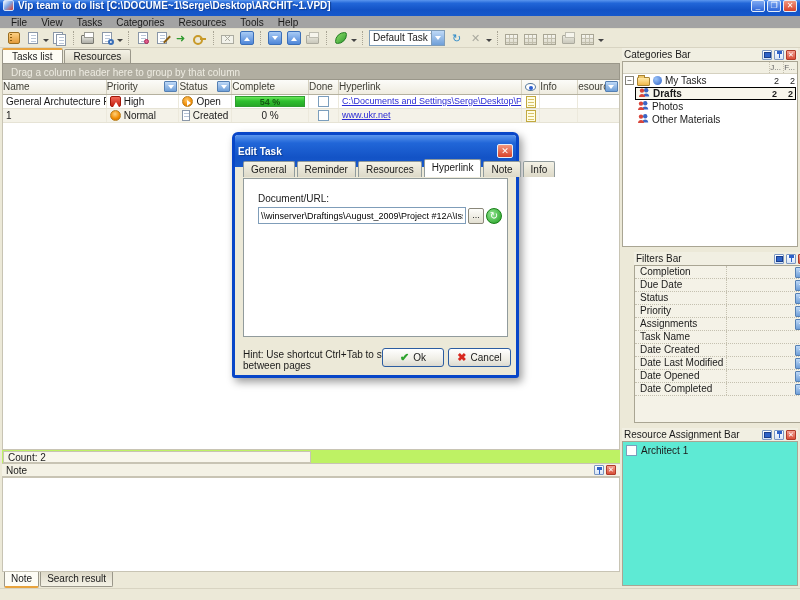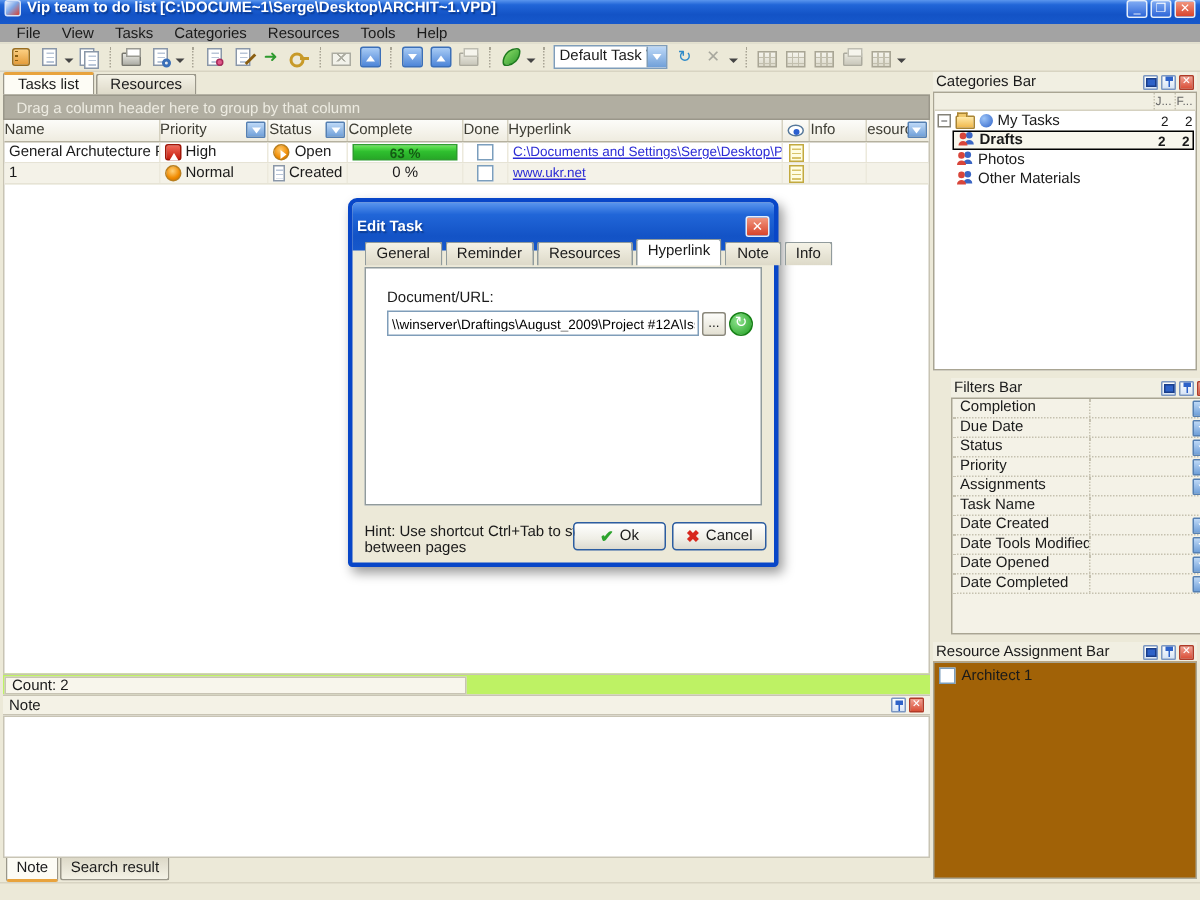--- a/index.html
+++ b/index.html
@@ -145,21 +145,21 @@
   .icon-orb { width:9px; height:9px; border-radius:50%; background:radial-gradient(circle at 3px 3px,#9CC4F8,#2E62C8); flex:none; }
   .ppl { flex:none; }
 
   .filters-content { position:absolute; left:0; top:13px; width:100%; height:158px; background:#F4F2E7; border:1px solid #A9A593; }
   .frow { height:13px; border-bottom:1px dotted #C5C1B0; display:flex; align-items:center; position:relative; }
   .frow .flbl { width:92px; padding-left:5px; font-size:10px; white-space:nowrap; overflow:hidden; border-right:1px dotted #C5C1B0; line-height:12px; }
   .frow .fdd { position:absolute; right:1px; top:1px; width:13px; height:11px; background:linear-gradient(#BED9F7,#6F9FD8);
     border:1px solid #5580B3; border-radius:1px; display:flex; align-items:center; justify-content:center; }
   .frow .fdd::after { content:""; border:3px solid transparent; border-top:4px solid #fff; margin-top:3px; }
 
-  .res-content { position:absolute; left:0; top:13px; width:100%; height:145px; background:#a16207; border:1px solid #A9A593; }
+  .res-content { position:absolute; left:0; top:13px; width:100%; height:145px; background:#5eead4; border:1px solid #A9A593; }
   .res-item { display:flex; align-items:center; gap:4px; padding:3px 0 0 3px; font-size:10px; }
 
   .bottomstrip { position:absolute; left:0; top:588px; width:800px; height:12px; background:#ECE9D8; border-top:1px solid #D8D4C2; }
 
   
   .dialog { position:absolute; left:232px; top:132px; width:287px; height:246px; background:#ECE9D8;
     border:3px solid #0846C8; border-radius:6px 6px 3px 3px; box-shadow:3px 4px 8px rgba(0,0,0,.4); z-index:10; }
   .dlg-title { height:18px; background:linear-gradient(180deg,#5A96EE 0%,#2166D8 25%,#1353C6 70%,#1658CB 100%);
     border-radius:3px 3px 0 0; display:flex; align-items:center; padding:16px 3px; }
   .dlg-title .title { color:#fff; font-weight:bold; font-size:10px; text-shadow:1px 1px 1px #0A3A90; flex:1; }
@@ -337,21 +337,21 @@
           <div class="dcell c-name">General Archutecture Plan</div>
           <div class="dcell c-pri">
               <span class="icon-high"></span>
               <span>High</span>
             </div>
           <div class="dcell c-sta">
               <span class="icon-open"></span>
               <span>Open</span>
             </div>
           <div class="dcell c-com">
-              <span class="progress">63 %</span>
+              <span class="progress">54 %</span>
             </div>
           <div class="dcell c-done">
               <span class="cb"></span>
             </div>
           <div class="dcell c-link">
               <span class="link">C:\Documents and Settings\Serge\Desktop\Plan.bmp</span>
             </div>
           <div class="dcell c-eye">
               <span class="icon-note"></span>
             </div>
@@ -491,21 +491,21 @@
               <span class="fdd"></span>
             </div>
           <div class="frow">
               <span class="flbl">Task Name</span>
             </div>
           <div class="frow">
               <span class="flbl">Date Created</span>
               <span class="fdd"></span>
             </div>
           <div class="frow">
-              <span class="flbl">Date Tools Modified</span>
+              <span class="flbl">Date Last Modified</span>
               <span class="fdd"></span>
             </div>
           <div class="frow">
               <span class="flbl">Date Opened</span>
               <span class="fdd"></span>
             </div>
           <div class="frow">
               <span class="flbl">Date Completed</span>
               <span class="fdd"></span>
             </div>

